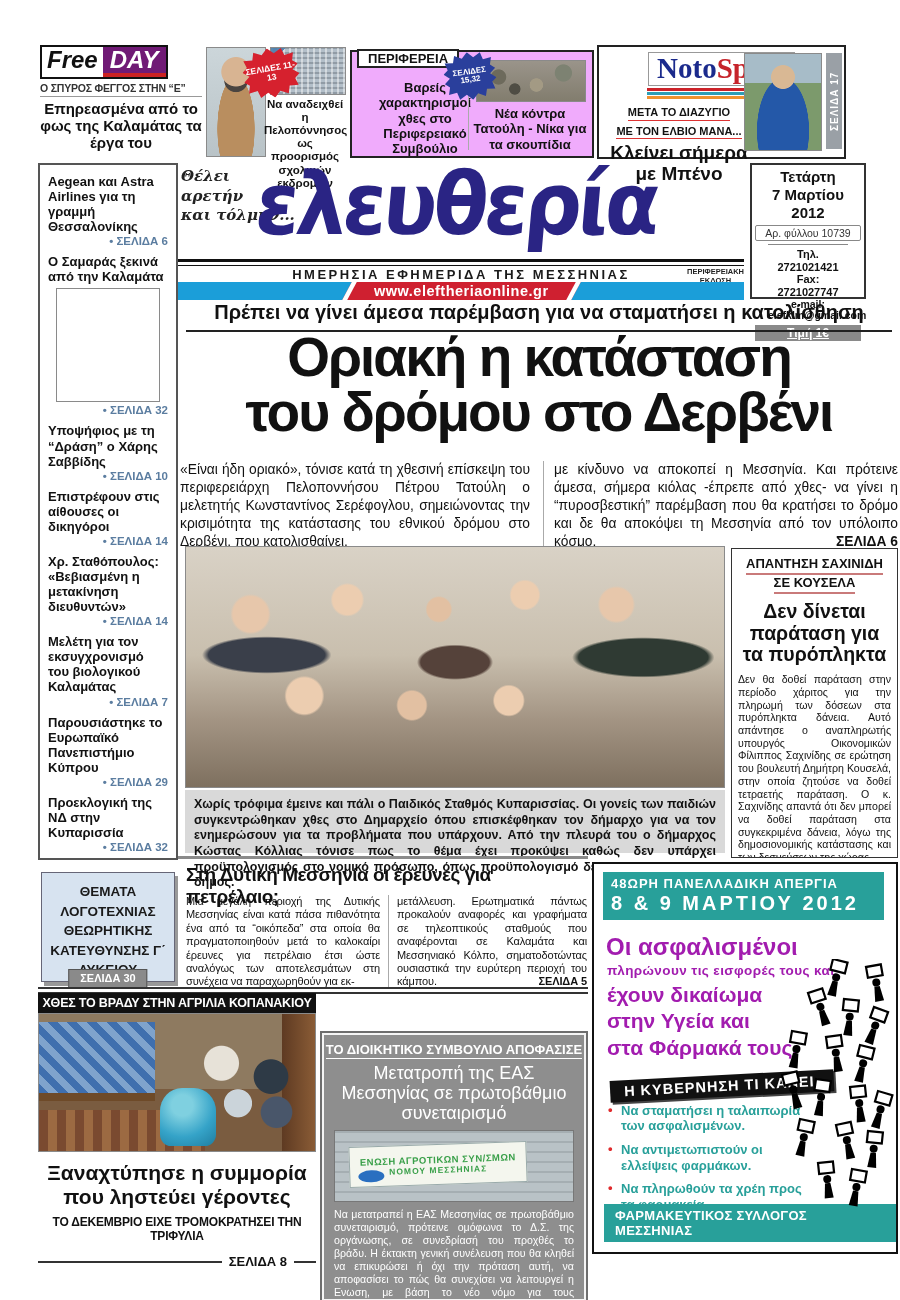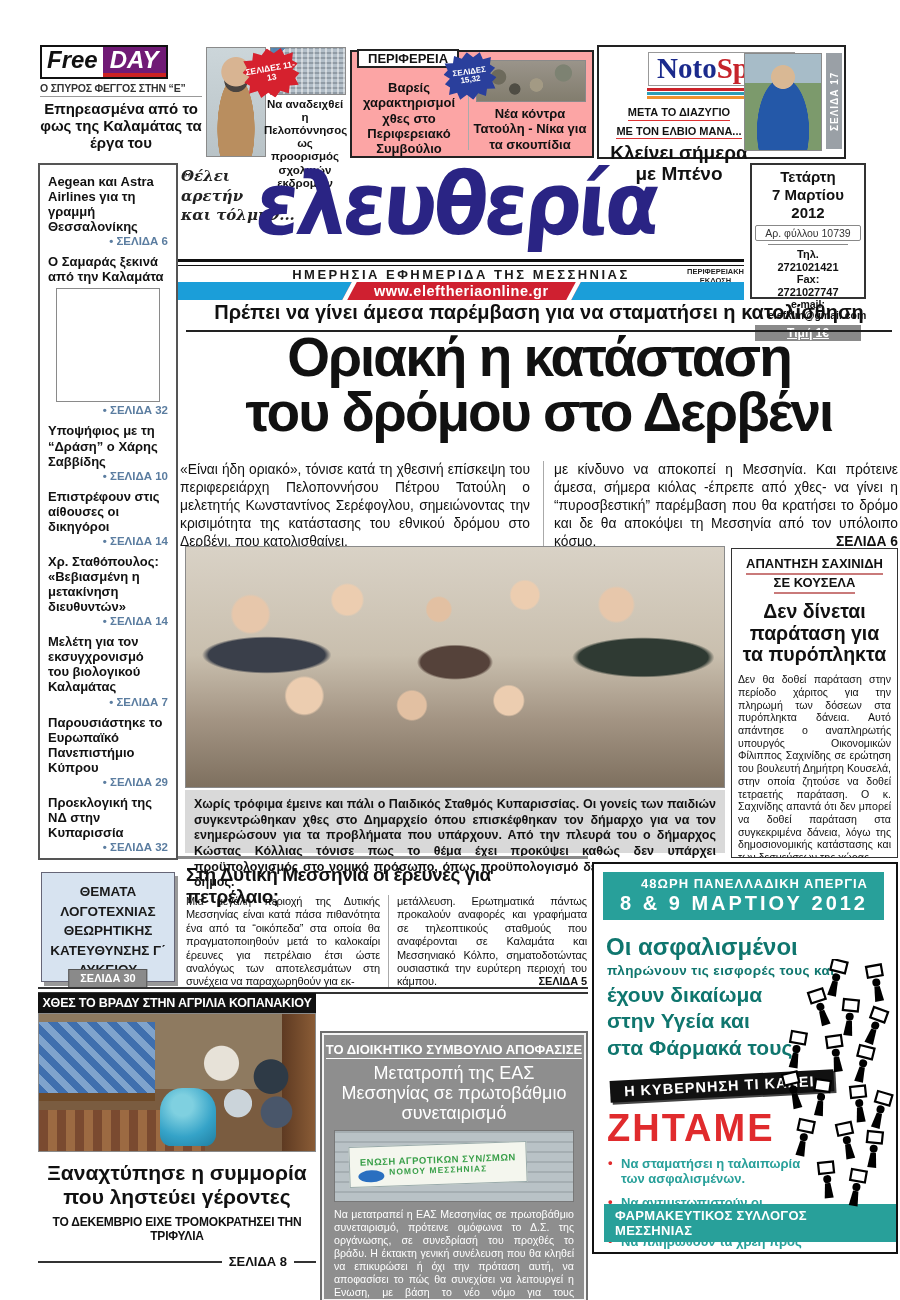--- a/index.html
+++ b/index.html
@@ -26,21 +26,21 @@
      linear-gradient(180deg,#ccd6da 0%,#b9c3c7 100%);}
   .aerial-photo{background:
      linear-gradient(135deg, rgba(74,127,174,.9) 0 12%, transparent 12.5%),
      repeating-linear-gradient(90deg, rgba(255,255,255,.45) 0 2px, transparent 2px 6px),
      repeating-linear-gradient(0deg, rgba(110,120,130,.5) 0 2px, transparent 2px 5px),
      #b3bfc9;}
   .star{clip-path:polygon(50% 0,61% 12%,75% 4%,79% 19%,95% 17%,91% 32%,100% 40%,89% 50%,100% 60%,91% 68%,95% 83%,79% 81%,75% 96%,61% 88%,50% 100%,39% 88%,25% 96%,21% 81%,5% 83%,9% 68%,0 60%,11% 50%,0 40%,9% 32%,5% 17%,21% 19%,25% 4%,39% 12%);
         display:flex;align-items:center;justify-content:center;color:#fff;font-weight:bold;
         text-align:center;line-height:1.05;}
   .side-note{font-size:11.5px;font-weight:bold;text-align:center;line-height:1.14;}
-  .peri-box{border:2px solid #222;background:#fca5a5;}
+  .peri-box{border:2px solid #222;background:#f0abfc;}
   .peri-label{position:absolute;top:-3px;left:5px;border:2px solid #222;background:#fff;
               font-weight:bold;font-size:13px;padding:0 9px;}
   .peri-item{font-weight:bold;font-size:13px;line-height:1.18;text-align:center;}
   .garbage-photo{background:
      radial-gradient(circle at 20% 40%, #6d6a5c 0 8%, transparent 9%),
      radial-gradient(circle at 55% 60%, #a39a84 0 10%, transparent 11%),
      radial-gradient(circle at 80% 30%, #7d8272 0 9%, transparent 10%),
      radial-gradient(circle at 35% 70%, #4f4d44 0 7%, transparent 8%),
      linear-gradient(180deg,#9a948a 0,#827d6e 100%);}
   .noto-box{border:2px solid #222;background:#fff;}
@@ -134,25 +134,25 @@
   .lit-box{background:#d7e3f0;border:1px solid #667;box-shadow:3px 4px 0 #999;
            font-size:13.5px;font-weight:bold;text-align:center;line-height:1.45;
            padding-top:9px;box-sizing:border-box;color:#1a1a1a;}
   .lit-tab{position:absolute;bottom:-8px;left:50%;transform:translateX(-50%);
            background:#8a8a8a;border:1px solid #555;color:#fff;font-size:11px;
            font-weight:bold;padding:1px 11px;white-space:nowrap;}
   .dbl-sep{border-top:2px solid #333;border-bottom:2px solid #333;height:3px;}
 
   
   .strike{border:2px solid #111;background:#fff;box-sizing:border-box;overflow:hidden;}
-  .strike-head{background:#28a09a;color:#fff;text-align:right;margin:8px 12px 0 9px;
-               padding:4px 16px 5px;}
+  .strike-head{background:#28a09a;color:#fff;text-align:left;margin:8px 12px 0 9px;
+               padding:4px 8px 5px;}
   .strike-head .l1{font-size:13px;font-weight:bold;letter-spacing:1px;}
   .strike-head .l2{font-size:20px;font-weight:bold;letter-spacing:3px;margin-top:1px;}
-  .teal{color:#0f766e;}
+  .teal{color:#a21caf;}
   .strike-lead{font-size:24px;font-weight:bold;margin:13px 0 2px 12px;}
   .strike-sub{font-size:13.5px;font-weight:bold;letter-spacing:0.4px;margin-left:13px;}
   .strike-main{font-size:21px;font-weight:bold;line-height:1.25;margin:4px 0 0 13px;}
   .brush{background:#111;color:#fff;display:inline-block;transform:rotate(-3deg);
          font-size:14.5px;font-weight:bold;letter-spacing:1px;padding:3px 14px;
          margin:14px 0 0 16px;box-shadow:2px 2px 0 #444;}
   .zitame{color:#e02b2d;font-size:38px;font-weight:800;letter-spacing:2px;margin:10px 0 0 13px;}
   .demands{list-style:none;margin:6px 0 0 14px;padding:0;width:200px;}
   .demands li{color:#28a09a;font-size:13px;font-weight:bold;line-height:1.2;margin-bottom:8px;
               padding-left:13px;position:relative;}
@@ -219,21 +219,21 @@
     <div class="fd-head">Επηρεασμένα από το φως της Καλαμάτας τα έργα του</div>
   </div>
   <div class="abs photo man-photo" style="left:206px;top:47px;width:58px;height:108px;"></div>
   <div class="abs aerial-photo photo" style="left:270px;top:47px;width:74px;height:46px;"></div>
   <div class="abs star" style="left:243px;top:48px;width:56px;height:50px;background:#d6212e;font-size:8.5px;transform:rotate(-10deg);z-index:3;">ΣΕΛΙΔΕΣ 11-13</div>
   <div class="abs side-note" style="left:264px;top:98px;width:82px;">Να αναδειχθεί η Πελοπόννησος ως προορισμός σχολικών εκδρομών</div>
 
   <div class="abs peri-box" style="left:350px;top:50px;width:240px;height:104px;">
     <div class="peri-label">ΠΕΡΙΦΕΡΕΙΑ</div>
     <div class="abs star" style="left:92px;top:0px;width:52px;height:48px;background:#2a3f9c;font-size:8px;transform:rotate(-8deg);z-index:3;">ΣΕΛΙΔΕΣ 15,32</div>
-    <div class="abs peri-item" style="left:5px;top:28px;width:104px;">Βαρείς χαρακτηρισμοί χθες στο Περιφερειακό Συμβούλιο</div>
+    <div class="abs peri-item" style="left:21px;top:28px;width:104px;">Βαρείς χαρακτηρισμοί χθες στο Περιφερειακό Συμβούλιο</div>
     <div class="abs vline" style="left:116px;top:6px;height:92px;"></div>
     <div class="abs photo garbage-photo" style="left:124px;top:8px;width:108px;height:40px;"></div>
     <div class="abs peri-item" style="left:120px;top:54px;width:116px;">Νέα κόντρα Τατούλη - Νίκα για τα σκουπίδια</div>
   </div>
 
   <div class="abs noto-box" style="left:597px;top:45px;width:245px;height:110px;">
     <div class="ctr" style="margin-top:5px;">
       <span class="noto-logo"><span class="noto-blue">Noto</span><span class="noto-red">Sport</span></span>
       <div style="width:150px;margin:2px auto 0;">
         <div class="stripe" style="background:#cc2229;"></div>
@@ -375,21 +375,20 @@
       <div class="l2">8 &amp; 9 ΜΑΡΤΙΟΥ 2012</div>
     </div>
     <div class="strike-lead teal">Οι ασφαλισμένοι</div>
     <div class="strike-sub teal">πληρώνουν τις εισφορές τους και</div>
     <div class="strike-main teal">
       <div>έχουν δικαίωμα</div>
       <div>στην Υγεία και</div>
       <div>στα Φάρμακά τους.</div>
     </div>
     <div class="brush">Η ΚΥΒΕΡΝΗΣΗ ΤΙ ΚΑΝΕΙ;</div>
-    <div class="zitame">ΖΗΤΑΜΕ</div>
     <ul class="demands">
       <li>Να σταματήσει η ταλαιπωρία των ασφαλισμένων.</li>
       <li>Να αντιμετωπιστούν οι ελλείψεις φαρμάκων.</li>
       <li>Να πληρωθούν τα χρέη προς τα φαρμακεία.</li>
     </ul>
     <div class="strike-footer">ΦΑΡΜΑΚΕΥΤΙΚΟΣ ΣΥΛΛΟΓΟΣ ΜΕΣΣΗΝΙΑΣ</div>
     <svg class="abs" style="right:0px;top:95px;width:118px;height:255px;" viewBox="0 0 118 255">
       <defs>
         <g id="prot">
           <rect x="0" y="0" width="15" height="11" fill="#fff" stroke="#000" stroke-width="2.2"></rect>

